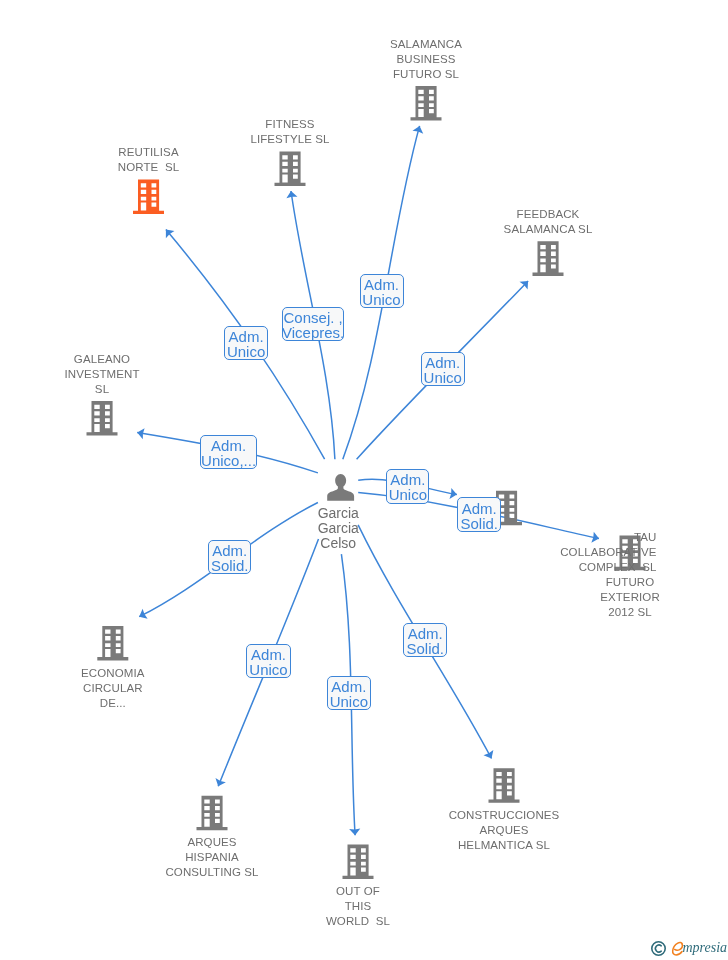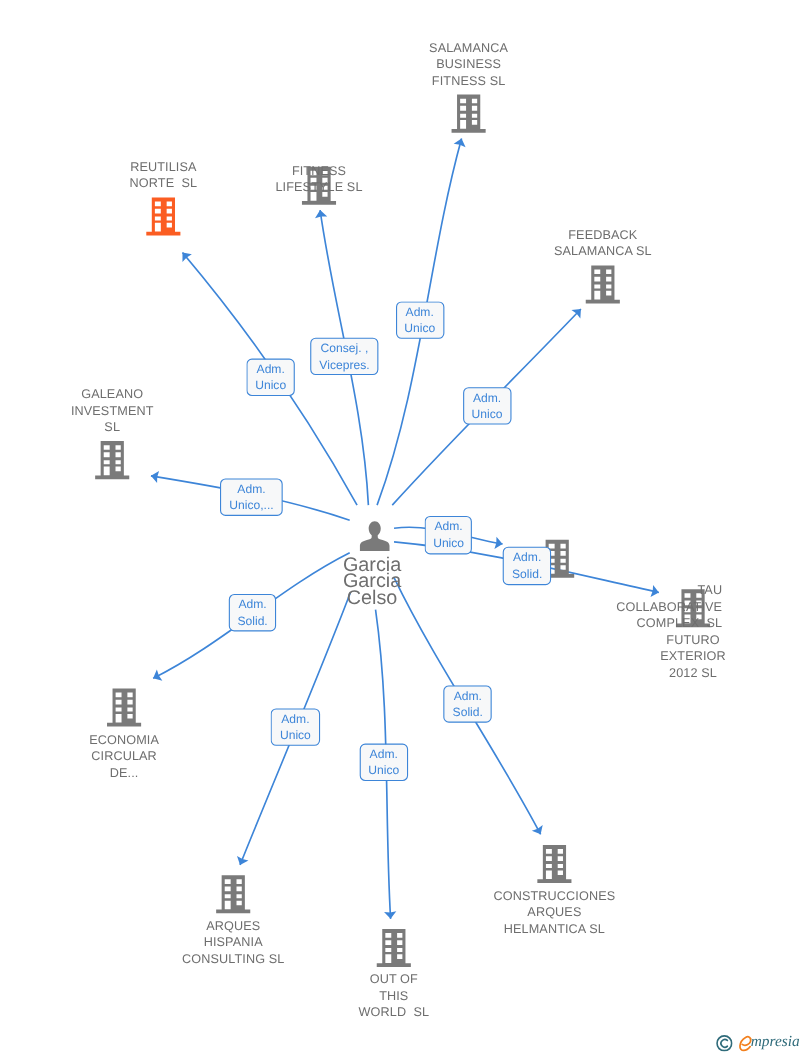--- a/index.html
+++ b/index.html
@@ -4,23 +4,23 @@
 <style>
   html,body{margin:0;padding:0;background:#ffffff;}
   body{width:728px;height:960px;overflow:hidden;
        font-family:"Liberation Sans",sans-serif;
        -webkit-font-smoothing:antialiased;}
   #stage{position:relative;width:728px;height:960px;background:#fff;overflow:hidden;}
   svg.layer{position:absolute;left:0;top:0;width:728px;height:960px;}
   .nodelabel{position:absolute;text-align:center;color:#6e6e6e;font-size:11.5px;line-height:15px;
              font-family:"Liberation Sans",sans-serif;white-space:pre;letter-spacing:0.1px;}
   .edgebox{position:absolute;border:1.5px solid #3d85d8;border-radius:5px;
-           background:#f7f8f9;color:#3d85d8;font-size:11px;line-height:15px;padding-top:2px;
+           background:#f7f8f9;color:#3d85d8;font-size:15px;line-height:15px;padding-top:2px;
            text-align:center;font-family:"Liberation Sans",sans-serif;
-           display:flex;flex-direction:column;align-items:center;
+           display:flex;flex-direction:column;justify-content:center;align-items:center;
            box-sizing:border-box;}
   .edgebox span{display:block;white-space:nowrap;}
   #footer{position:absolute;display:flex;align-items:flex-start;}
   #brand{font-family:"Liberation Serif",serif;font-style:italic;color:#2f6b7a;font-size:14px;line-height:14px;}
 </style>
 </head>
 <body>
 
 <div id="stage">
   <svg class="layer" id="edge-layer" viewBox="0 0 728 960">
@@ -102,31 +102,31 @@
       </g>
       <g transform="translate(490.50,768.20)">
         <path d="M3 0 H24.1 V31.2 H29 V34.6 H-2 V31.2 H3 Z M5.8 3.7 H11.2 V7.9 H5.8 Z M16.5 3.7 H21.3 V7.9 H16.5 Z M5.8 10.2 H11.2 V14.6 H5.8 Z M16.5 10.2 H21.3 V14.6 H16.5 Z M5.8 17.3 H11.2 V21.0 H5.8 Z M16.5 17.3 H21.3 V21.0 H16.5 Z M5.8 23.1 H11.2 V31.0 H5.8 Z M16.5 23.1 H21.3 V27.3 H16.5 Z" fill="#7a7a7a" fill-rule="evenodd"></path>
       </g>
       <g transform="translate(327.20,473.90)">
         <path d="M13.45 0 C16.65 0 18.95 3.0 18.95 6.6 C18.95 9.2 17.8 11.5 16.2 12.7 L16.2 14.4 C16.2 15.6 18.2 16.3 20.6 17.0 C24.2 18.1 26.9 19.2 26.9 22.3 L26.9 26.9 L0 26.9 L0 22.3 C0 19.2 2.7 18.1 6.3 17.0 C8.7 16.3 10.7 15.6 10.7 14.4 L10.7 12.7 C9.1 11.5 7.95 9.2 7.95 6.6 C7.95 3.0 10.25 0 13.45 0 Z" fill="#7a7a7a"></path>
       </g>
     </svg>
   <div id="labels" style="will-change:opacity">
       <div class="nodelabel" style="width: 300px; left: -1.5px; top: 145px;"><div>REUTILISA</div><div>NORTE  SL</div></div>
-      <div class="nodelabel" style="width: 300px; left: 140px; top: 117px; margin-top: 32px;"><div>FITNESS</div><div>LIFESTYLE SL</div></div>
-      <div class="nodelabel" style="width: 300px; left: 276px; top: 36.5px;"><div>SALAMANCA</div><div>BUSINESS</div><div>FITNESS SL</div></div>
+      <div class="nodelabel" style="width: 300px; left: 140px; top: 117px;"><div>FITNESS</div><div>LIFESTYLE SL</div></div>
+      <div class="nodelabel" style="width: 300px; left: 276px; top: 36.5px;"><div>SALAMANCA</div><div>BUSINESS</div><div>FUTURO SL</div></div>
       <div class="nodelabel" style="width: 300px; left: 398px; top: 206.8px;"><div>FEEDBACK</div><div>SALAMANCA SL</div></div>
       <div class="nodelabel" style="width: 300px; left: -48px; top: 351.5px;"><div>GALEANO</div><div>INVESTMENT</div><div>SL</div></div>
       <div class="nodelabel" style="width: 300px; left: 356.5px; top: 530.3px; text-align: right;"><div>TAU</div><div>COLLABORATIVE</div><div>COMPLEX  SL</div></div>
       <div class="nodelabel" style="width: 300px; left: 480px; top: 575.2px;"><div>FUTURO</div><div>EXTERIOR</div><div>2012 SL</div></div>
       <div class="nodelabel" style="width: 300px; left: -37.2px; top: 665.5px;"><div>ECONOMIA</div><div>CIRCULAR</div><div>DE...</div></div>
       <div class="nodelabel" style="width: 300px; left: 62px; top: 835.3px;"><div>ARQUES</div><div>HISPANIA</div><div>CONSULTING SL</div></div>
       <div class="nodelabel" style="width: 300px; left: 208px; top: 884.1px;"><div>OUT OF</div><div>THIS</div><div>WORLD  SL</div></div>
       <div class="nodelabel" style="width: 300px; left: 354px; top: 807.8px;"><div>CONSTRUCCIONES</div><div>ARQUES</div><div>HELMANTICA SL</div></div>
-      <div class="nodelabel" style="width: 300px; left: 188.25px; top: 505.5px; font-size: 18px; line-height: 15.3px; letter-spacing: 0px;"><div>Garcia</div><div>Garcia</div><div>Celso</div></div>
+      <div class="nodelabel" style="width: 300px; left: 188.25px; top: 505.5px; font-size: 14px; line-height: 15.3px; letter-spacing: 0px;"><div>Garcia</div><div>Garcia</div><div>Celso</div></div>
     </div>
   <div id="boxes" style="will-change:opacity">
       <div class="edgebox" style="left: 224.2px; top: 326.3px; width: 43.8px; height: 33.8px;">
         <span>Adm.</span>
         <span>Unico</span>
       </div>
       <div class="edgebox" style="left: 282.3px; top: 306.7px; width: 61.7px; height: 34.6px;">
         <span>Consej. ,</span>
         <span>Vicepres.</span>
       </div>

